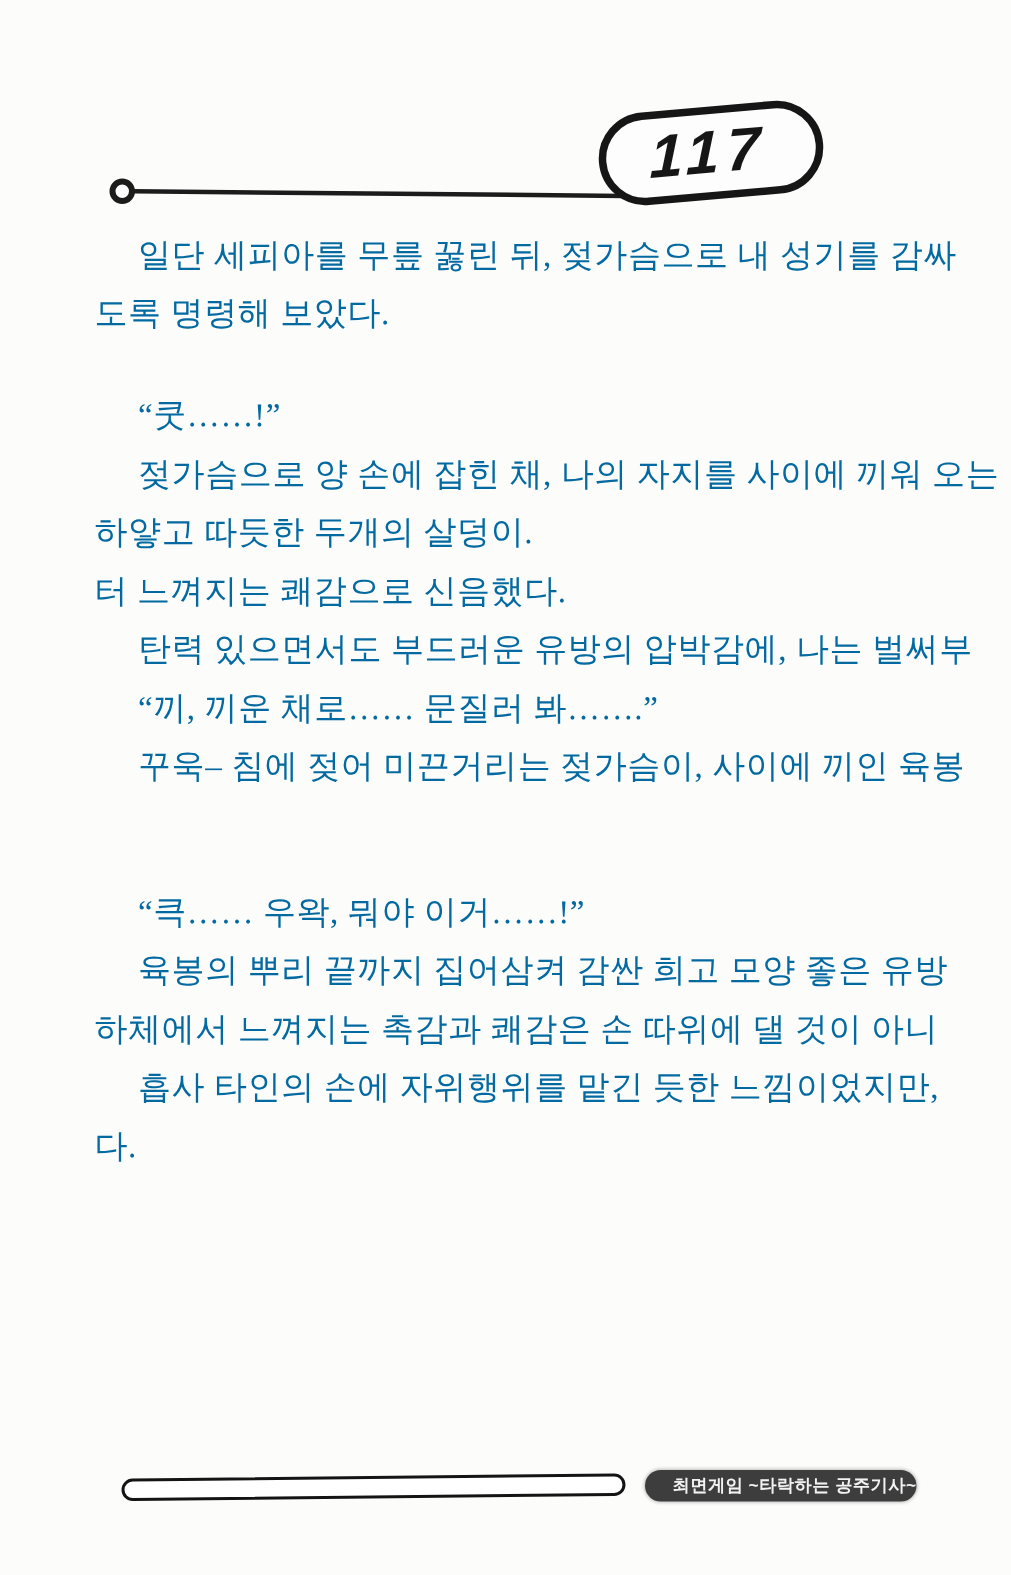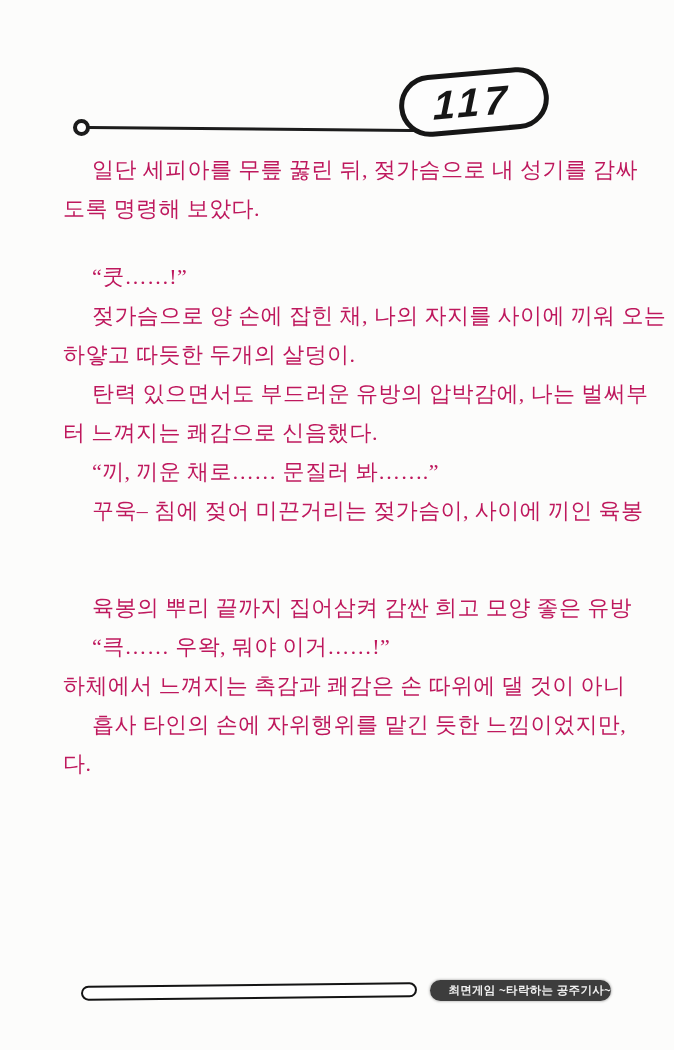--- a/index.html
+++ b/index.html
@@ -63,21 +63,21 @@
   }
 
   
   .text-block {
     position: absolute;
     left: 63px;
     top: 150px;
     width: 548px;
     font-size: 22px;
     line-height: 39px;
-    color: #be185d;
+    color: #0369a1;
     letter-spacing: 0.4px;
   }
   .text-line {
     white-space: nowrap;
   }
   .text-line.indent {
     padding-left: 29px;
   }
   .blank-line {
     height: 29px;
@@ -126,28 +126,28 @@
     <span class="page-number">117</span>
   </div>
 
   <div class="text-block">
       <div class="text-line indent">일단 세피아를 무릎 꿇린 뒤, 젖가슴으로 내 성기를 감싸</div>
       <div class="text-line">도록 명령해 보았다.</div>
       <div class="blank-line"></div>
       <div class="text-line indent">“쿳……!”</div>
       <div class="text-line indent">젖가슴으로 양 손에 잡힌 채, 나의 자지를 사이에 끼워 오는</div>
       <div class="text-line">하얗고 따듯한 두개의 살덩이.</div>
+      <div class="text-line">터 느껴지는 쾌감으로 신음했다.</div>
       <div class="text-line indent">탄력 있으면서도 부드러운 유방의 압박감에, 나는 벌써부</div>
-      <div class="text-line">터 느껴지는 쾌감으로 신음했다.</div>
       <div class="text-line indent">“끼, 끼운 채로…… 문질러 봐…….”</div>
       <div class="text-line indent">꾸욱– 침에 젖어 미끈거리는 젖가슴이, 사이에 끼인 육봉</div>
       <div class="blank-line"></div>
       <div class="blank-line"></div>
+      <div class="text-line indent">“큭…… 우왁, 뭐야 이거……!”</div>
       <div class="text-line indent">육봉의 뿌리 끝까지 집어삼켜 감싼 희고 모양 좋은 유방</div>
-      <div class="text-line indent">“큭…… 우왁, 뭐야 이거……!”</div>
       <div class="text-line">하체에서 느껴지는 촉감과 쾌감은 손 따위에 댈 것이 아니</div>
       <div class="text-line indent">흡사 타인의 손에 자위행위를 맡긴 듯한 느낌이었지만,</div>
       <div class="text-line">다.</div>
     </div>
 
   <div class="footer-bar"></div>
   <div class="footer-badge">
     <span>최면게임 ~타락하는 공주기사~</span>
   </div>
 

